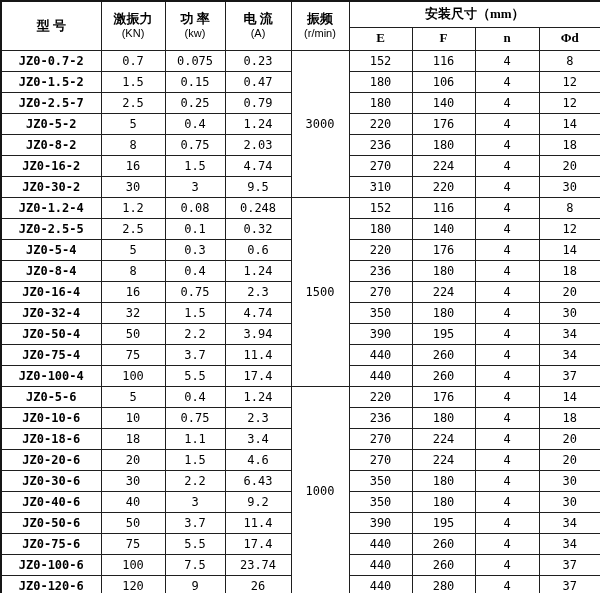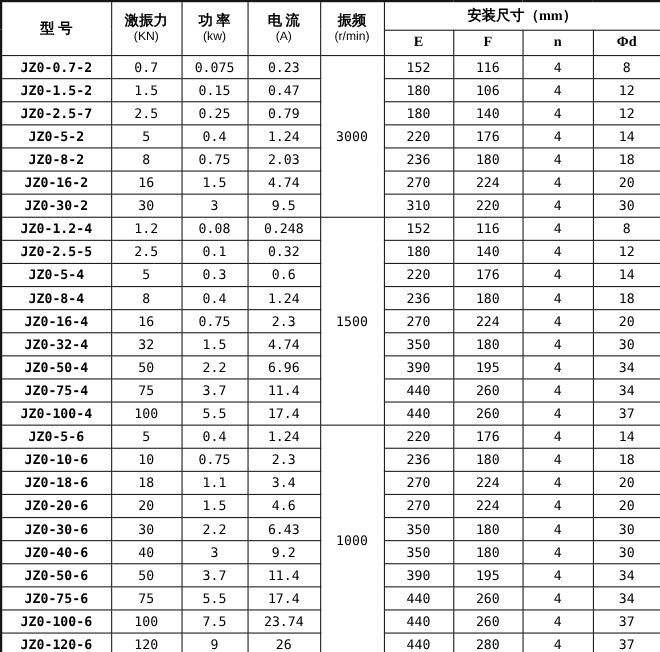--- a/index.html
+++ b/index.html
@@ -227,21 +227,21 @@
           <td>4.74</td>
           <td>350</td>
           <td>180</td>
           <td>4</td>
           <td>30</td>
         </tr>
         <tr>
           <td class="model">JZ0-50-4</td>
           <td>50</td>
           <td>2.2</td>
-          <td>6.96</td>
+          <td>3.94</td>
           <td>390</td>
           <td>195</td>
           <td>4</td>
           <td>34</td>
         </tr>
         <tr>
           <td class="model">JZ0-75-4</td>
           <td>75</td>
           <td>3.7</td>
           <td>11.4</td>

